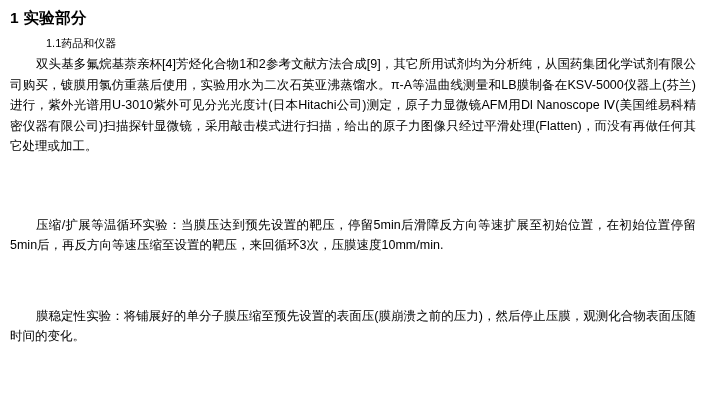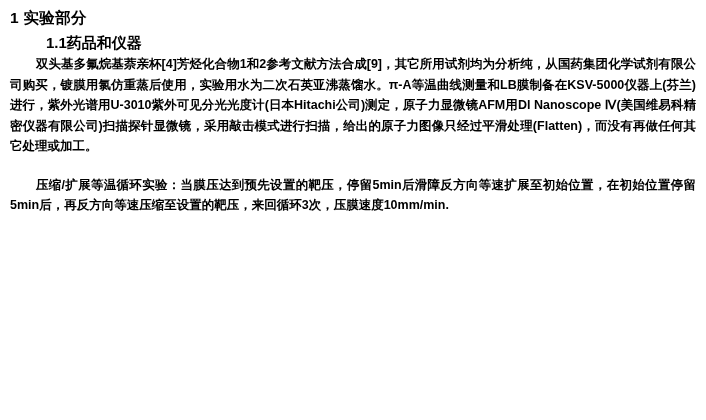--- a/index.html
+++ b/index.html
@@ -22,37 +22,37 @@
     background: #ffffff;
   }
   .h1 {
     font-size: 15.5px;
     font-weight: bold;
     line-height: 20px;
     margin: 0 0 6px 0;
     letter-spacing: 0.3px;
   }
   .h2 {
-    font-size: 15px;
-    font-weight: bold;
+    font-size: 11px;
+    font-weight: normal;
     line-height: 18px;
     margin: 0 0 2px 0;
     padding-left: 36px;
   }
   .para {
     font-size: 12.5px;
     line-height: 20.5px;
     margin: 0 0 6px 0;
     text-align: justify;
     text-justify: inter-ideograph;
     text-indent: 26px;
-    font-weight: bold;
   }
   .para.tight {
     margin-bottom: 4px;
+    margin-top: 40px;
   }
   .spacer-sm { height: 6px; }
 </style>
 </head>
 <body>
 
 <div class="page">
 
   <h1 class="h1">1 实验部分</h1>
 
@@ -60,15 +60,16 @@
     <div class="h2">1.1药品和仪器</div>
     <p class="para">双头基多氟烷基萘亲杯[4]芳烃化合物1和2参考文献方法合成[9]，其它所用试剂均为分析纯，从国药集团化学试剂有限公司购买，镀膜用氯仿重蒸后使用，实验用水为二次石英亚沸蒸馏水。π-A等温曲线测量和LB膜制备在KSV-5000仪器上(芬兰)进行，紫外光谱用U-3010紫外可见分光光度计(日本Hitachi公司)测定，原子力显微镜AFM用Dl Nanoscope Ⅳ(美国维易科精密仪器有限公司)扫描探针显微镜，采用敲击模式进行扫描，给出的原子力图像只经过平滑处理(Flatten)，而没有再做任何其它处理或加工。</p>
   </div>
 
   <div class="spacer-sm"></div>
 
   <div class="section">
     <div class="spacer-sm"></div>
     <p class="para tight">压缩/扩展等温循环实验：当膜压达到预先设置的靶压，停留5min后滑障反方向等速扩展至初始位置，在初始位置停留5min后，再反方向等速压缩至设置的靶压，来回循环3次，压膜速度10mm/min.</p>
     <div class="spacer-sm"></div>
+    <p class="para tight">膜稳定性实验：将铺展好的单分子膜压缩至预先设置的表面压(膜崩溃之前的压力)，然后停止压膜，观测化合物表面压随时间的变化。</p>
   </div>
 
 </div>
 
 </body></html>

